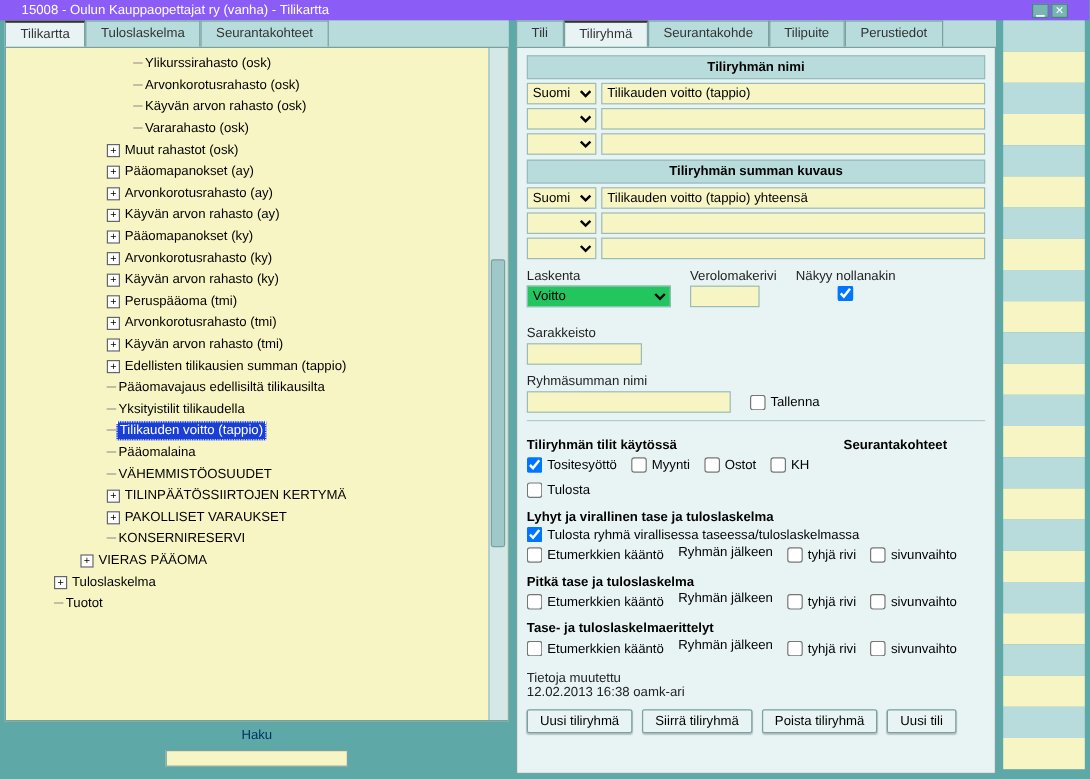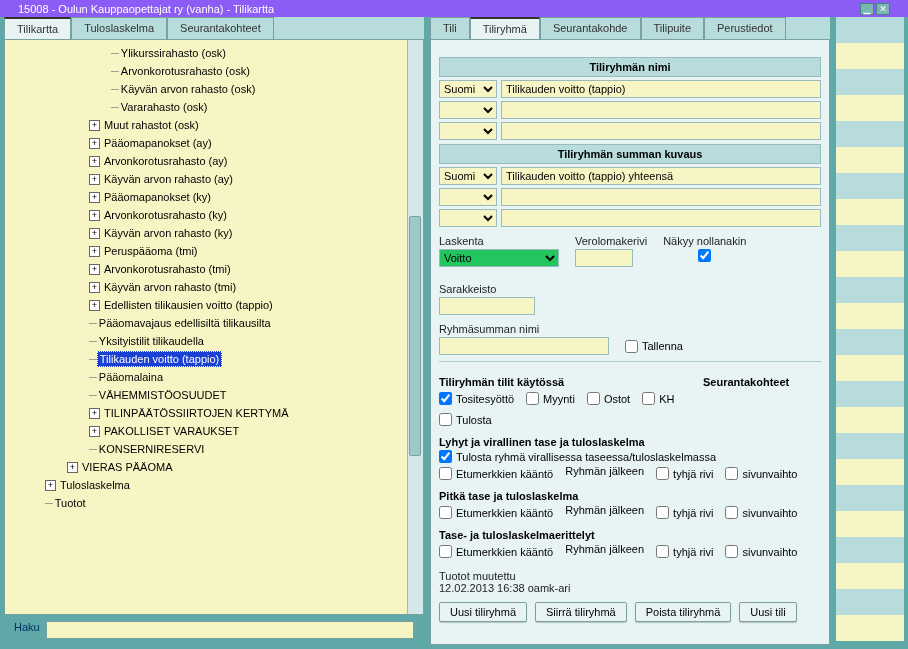--- a/index.html
+++ b/index.html
@@ -17,24 +17,24 @@
 .tab-row { display: flex; height: 22px; background: #b8dcdc; }
 .tab { padding: 4px 12px; border: 1px solid #7aa0a0; background: #b8dcdc; cursor: pointer; font-size: 11px; color: #333; border-bottom: none; }
 .tab.active { background: #e8f4f4; border-top: 2px solid #333; }
 .tree-container { background: #f7f5c4; border: 1px solid #7aa0a0; flex: 1; overflow: auto; position: relative; padding: 4px 2px; }
 .tree-node { display: flex; align-items: center; height: 18px; padding-left: 8px; position: relative; color: #000; white-space: nowrap; }
 .tree-expander { width: 11px; height: 11px; border: 1px solid #666; background: #fff; display: inline-flex; align-items: center; justify-content: center; font-size: 9px; line-height: 1; margin-right: 2px; cursor: pointer; }
 .tree-label { cursor: pointer; padding: 1px 2px; }
 .tree-label.selected { background: #1a3fd4; color: #fff; border: 1px dotted #fff; }
 .scroll-track { position: absolute; right: 0; top: 0; bottom: 0; width: 16px; background: #d4e8e8; border-left: 1px solid #9bb; }
 .scroll-thumb { position: absolute; right: 2px; width: 12px; background: #a0c8c8; border: 1px solid #7aa0a0; border-radius: 2px; }
-.search-row { display: flex; align-items: flex-start; gap: 6px; padding: 6px 10px; background: #5fa8a8; }
+.search-row { display: flex; align-items: center; gap: 6px; padding: 6px 10px; background: #5fa8a8; flex-direction: column; }
 .search-row label { color: #003366; font-size: 11px; }
 .search-row input { flex: 1; height: 18px; background: #f7f5c4; border: 1px solid #7aa0a0; padding: 0 4px; }
-.right-content { background: #e8f4f4; border: 1px solid #7aa0a0; flex: 1; overflow: auto; padding: 13px 8px; }
+.right-content { background: #e8f4f4; border: 1px solid #7aa0a0; flex: 1; overflow: auto; padding: 2px 8px; }
 .section-header { background: #b8dcdc; text-align: center; font-weight: bold; padding: 3px; margin: 4px 0 2px 0; border: 1px solid #9bb; }
 .field-row { display: flex; gap: 4px; margin: 3px 0; align-items: flex-end; }
 .lang-select { width: 58px; height: 18px; background: #f7f5c4; border: 1px solid #9bb; font-size: 11px; }
 .text-input { flex: 1; height: 18px; background: #f7f5c4; border: 1px solid #9bb; padding: 0 4px; font-size: 11px; }
 .form-grid { display: flex; gap: 16px; margin: 8px 0; flex-wrap: wrap; }
 .form-col { display: flex; flex-direction: column; gap: 2px; }
 .form-col label { font-size: 11px; color: #222; }
 .small-select { width: 120px; height: 18px; background: #22c55e; border: 1px solid #9bb; font-size: 11px; }
 .small-input { width: 58px; height: 18px; background: #f7f5c4; border: 1px solid #9bb; }
 .med-input { width: 96px; height: 18px; background: #f7f5c4; border: 1px solid #9bb; }
@@ -137,21 +137,21 @@
             <span class="tree-label">Arvonkorotusrahasto (tmi)</span>
           </div>
           <div class="tree-node">
             <span style="display: inline-block; width: 74px; border-left: 0px;"></span>
             <span class="tree-expander">+</span>
             <span class="tree-label">Käyvän arvon rahasto (tmi)</span>
           </div>
           <div class="tree-node">
             <span style="display: inline-block; width: 74px; border-left: 0px;"></span>
             <span class="tree-expander">+</span>
-            <span class="tree-label">Edellisten tilikausien voitto (tappio)</span>
+            <span class="tree-label">Edellisten tilikausien summan (tappio)</span>
           </div>
           <div class="tree-node">
             <span style="display: inline-block; width: 74px; border-left: 0px;"></span>
             <span style="color: rgb(136, 136, 136);">─</span>
             <span class="tree-label">Pääomavajaus edellisiltä tilikausilta</span>
           </div>
           <div class="tree-node">
             <span style="display: inline-block; width: 74px; border-left: 0px;"></span>
             <span style="color: rgb(136, 136, 136);">─</span>
             <span class="tree-label">Yksityistilit tilikaudella</span>
@@ -364,21 +364,21 @@
             <input type="checkbox" style="">
             <span>tyhjä rivi</span>
           </div>
         <div class="cb-row">
             <input type="checkbox" style="">
             <span>sivunvaihto</span>
           </div>
       </div>
 
       <div class="info-text" style="margin-top:10px">
-        <div>Tuotot muutettu</div>
+        <div>Tietoja muutettu</div>
         <div>12.02.2013 16:38 oamk-ari</div>
       </div>
 
       <div class="btn-row">
         <button class="btn">Uusi tiliryhmä</button>
         <button class="btn">Siirrä tiliryhmä</button>
         <button class="btn">Poista tiliryhmä</button>
         <button class="btn">Uusi tili</button>
       </div>
     </div>

